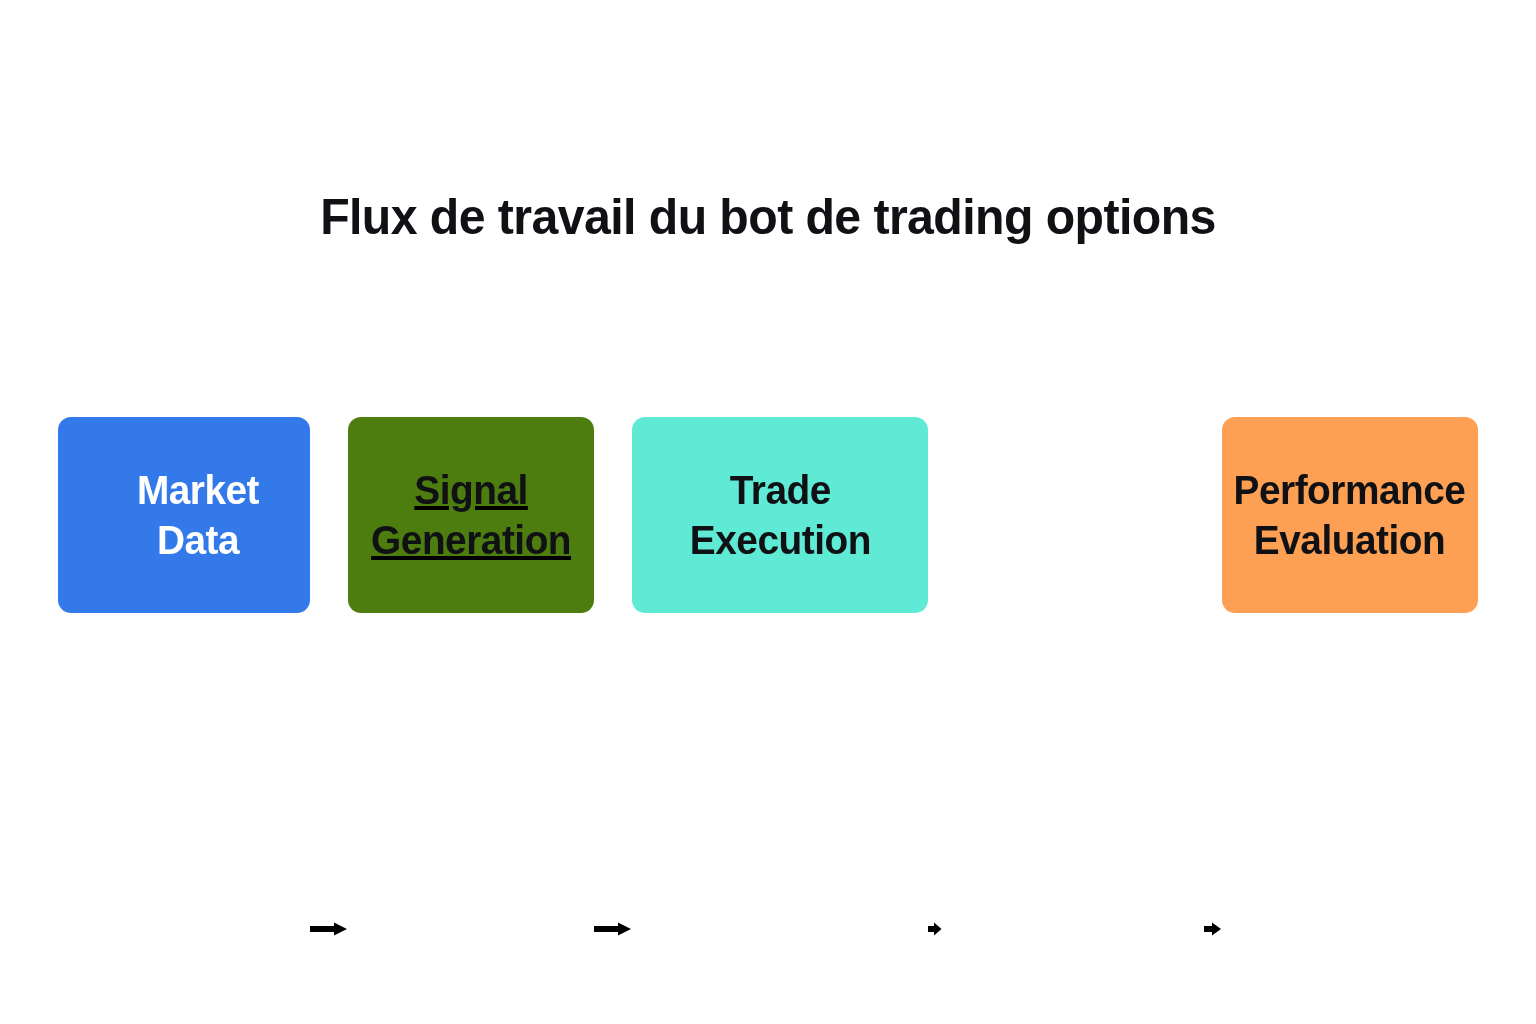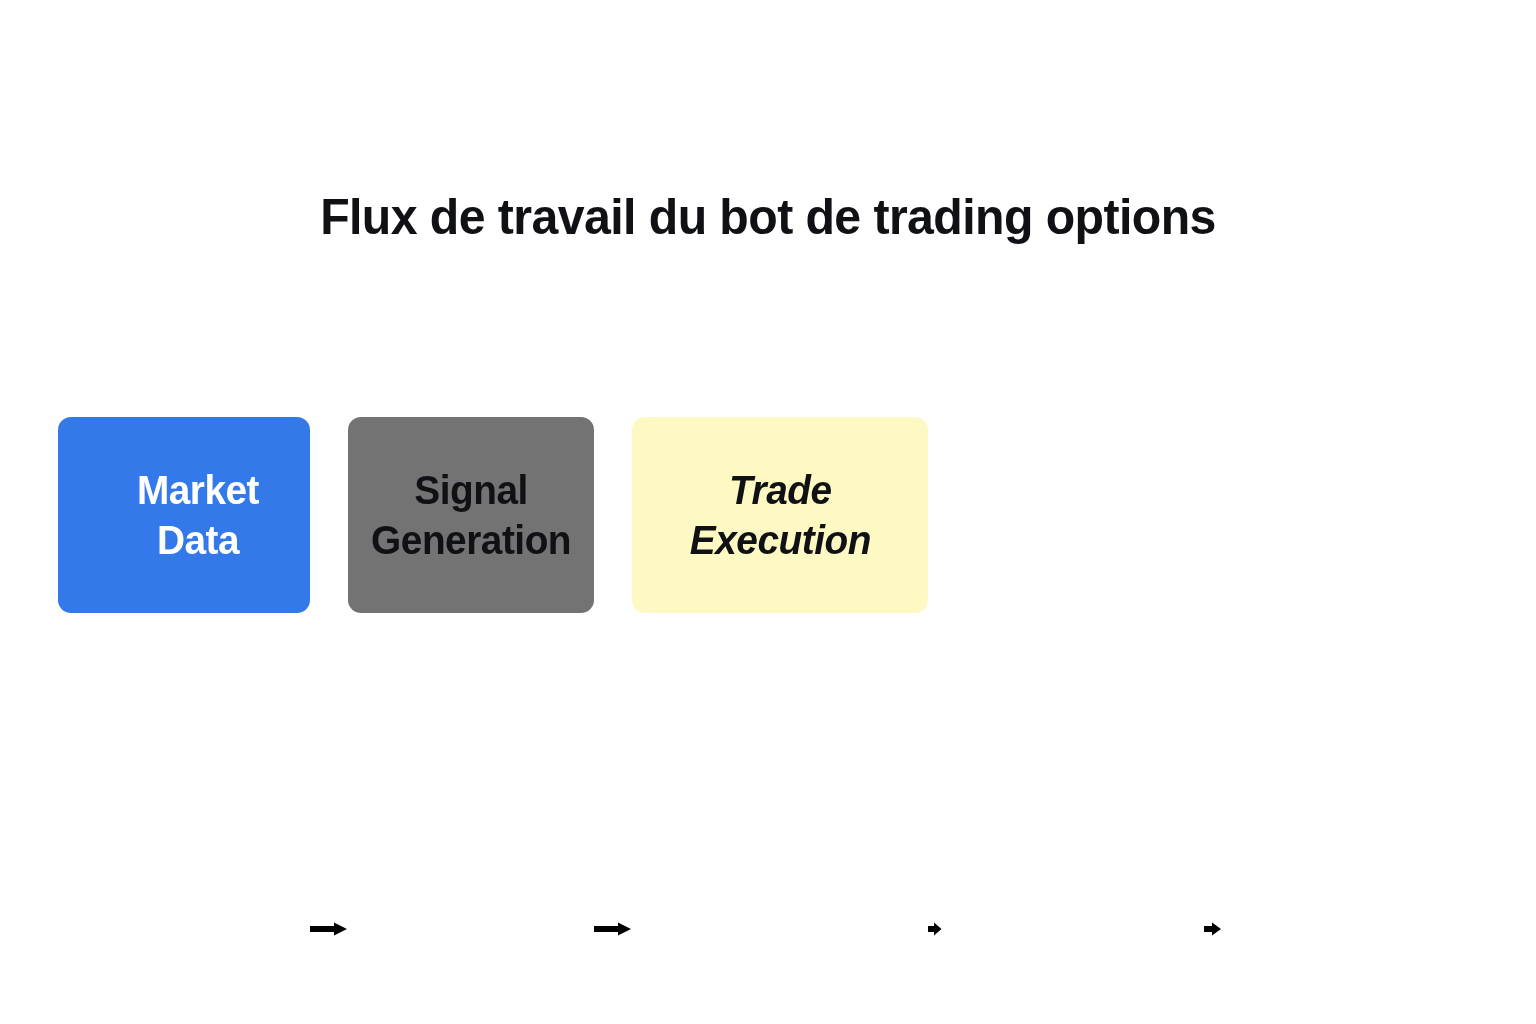--- a/index.html
+++ b/index.html
@@ -110,44 +110,48 @@
       <span class="node-label" style="color:#FFFFFF;">Market
 Data</span>
     </div>
 
     <span class="flow-arrow arrow-1">
       <svg width="38" height="36" viewBox="0 0 38 36" xmlns="http://www.w3.org/2000/svg" aria-hidden="true">
         <path d="M0 15 H24 V11.5 L37 18 L24 24.5 V21 H0 Z" fill="#000000"></path>
       </svg>
     </span>
 
-    <div class="flow-node node-2" style="background:#737373;">
+    <div class="flow-node node-2" style="background:#4d7c0f;text-decoration:underline;">
       <span class="node-label" style="color:#101114;">Signal
 Generation</span>
     </div>
 
     <span class="flow-arrow arrow-2">
       <svg width="38" height="36" viewBox="0 0 38 36" xmlns="http://www.w3.org/2000/svg" aria-hidden="true">
         <path d="M0 15 H24 V11.5 L37 18 L24 24.5 V21 H0 Z" fill="#000000"></path>
       </svg>
     </span>
 
-    <div class="flow-node node-3" style="background:#fef9c3;font-style:italic;">
+    <div class="flow-node node-3" style="background:#5eead4;">
       <span class="node-label" style="color:#101114;">Trade
 Execution</span>
     </div>
 
     <span class="flow-arrow arrow-3">
       <svg width="14" height="36" viewBox="0 0 14 36" xmlns="http://www.w3.org/2000/svg" aria-hidden="true">
         <path d="M0 15 H6 V11.5 L13.5 18 L6 24.5 V21 H0 Z" fill="#000000"></path>
       </svg>
     </span>
 
 
     <span class="flow-arrow arrow-4">
       <svg width="18" height="36" viewBox="0 0 18 36" xmlns="http://www.w3.org/2000/svg" aria-hidden="true">
         <path d="M0 15 H8 V11.5 L17 18 L8 24.5 V21 H0 Z" fill="#000000"></path>
       </svg>
     </span>
 
+    <div class="flow-node node-5" style="background:#FDA054;">
+      <span class="node-label" style="color:#101114;">Performance
+Evaluation</span>
+    </div>
 
   </div>
 </div>
 
 </body></html>

